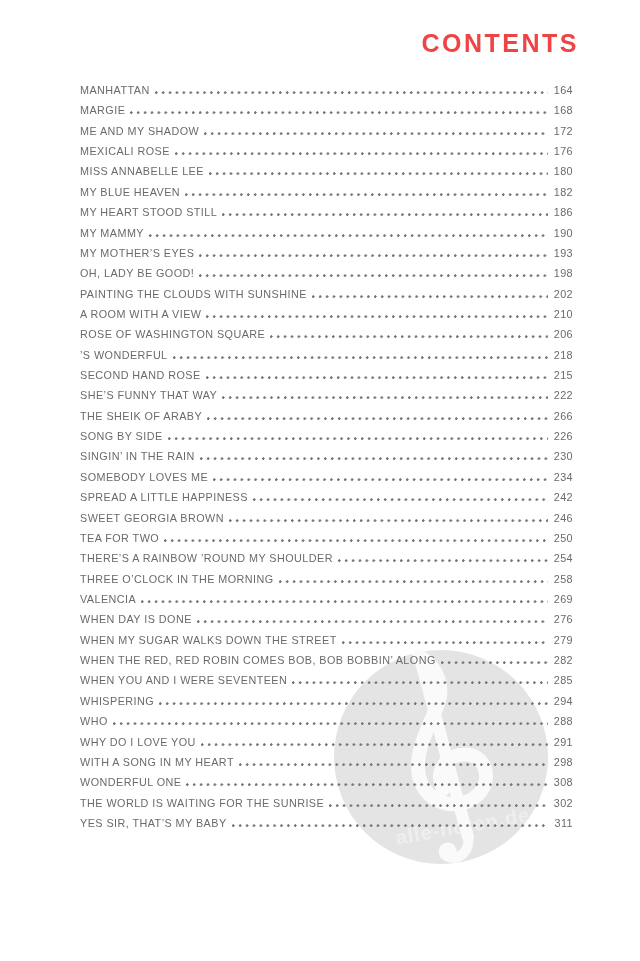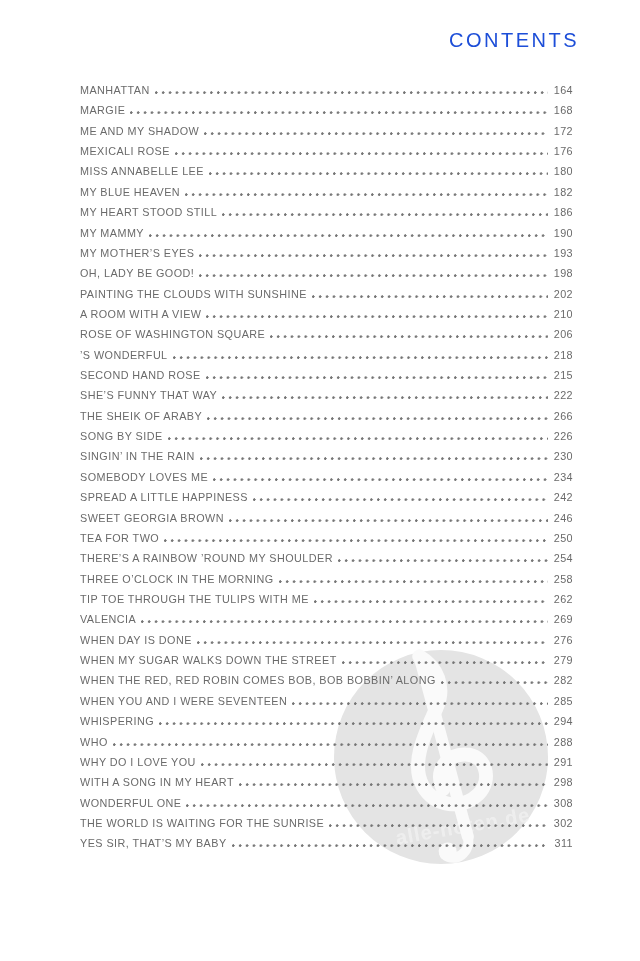--- a/index.html
+++ b/index.html
@@ -13,24 +13,24 @@
     width: 640px;
     height: 961px;
     background: #ffffff;
     overflow: hidden;
   }
   .page-title {
     position: absolute;
     top: 29px;
     right: 61px;
     margin: 0;
-    font-size: 20px;
-    font-weight: 400;
+    font-size: 25px;
+    font-weight: 700;
     letter-spacing: 2.5px;
-    color: #1d4ed8;
+    color: #ef4444;
   }
   .watermark {
     position: absolute;
     left: 321px;
     top: 627px;
     width: 240px;
     height: 260px;
     z-index: 0;
   }
   .toc {
@@ -235,25 +235,20 @@
       <span class="dots"></span>
       <span class="pnum">254</span>
     </div>
 
     <div class="row">
       <span class="song">THREE O’CLOCK IN THE MORNING</span>
       <span class="dots"></span>
       <span class="pnum">258</span>
     </div>
 
-    <div class="row">
-      <span class="song">TIP TOE THROUGH THE TULIPS WITH ME</span>
-      <span class="dots"></span>
-      <span class="pnum">262</span>
-    </div>
 
     <div class="row">
       <span class="song">VALENCIA</span>
       <span class="dots"></span>
       <span class="pnum">269</span>
     </div>
 
     <div class="row">
       <span class="song">WHEN DAY IS DONE</span>
       <span class="dots"></span>

